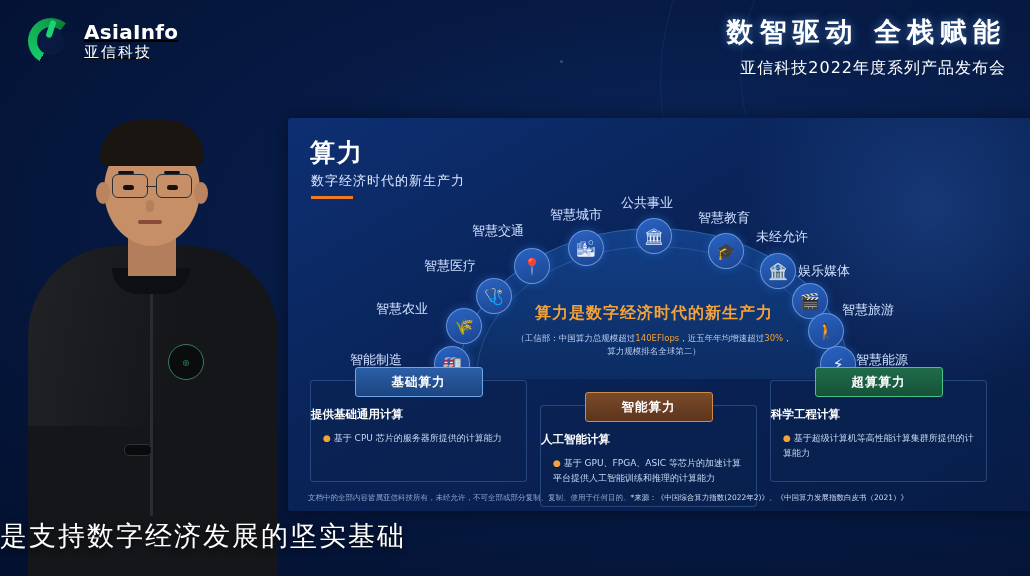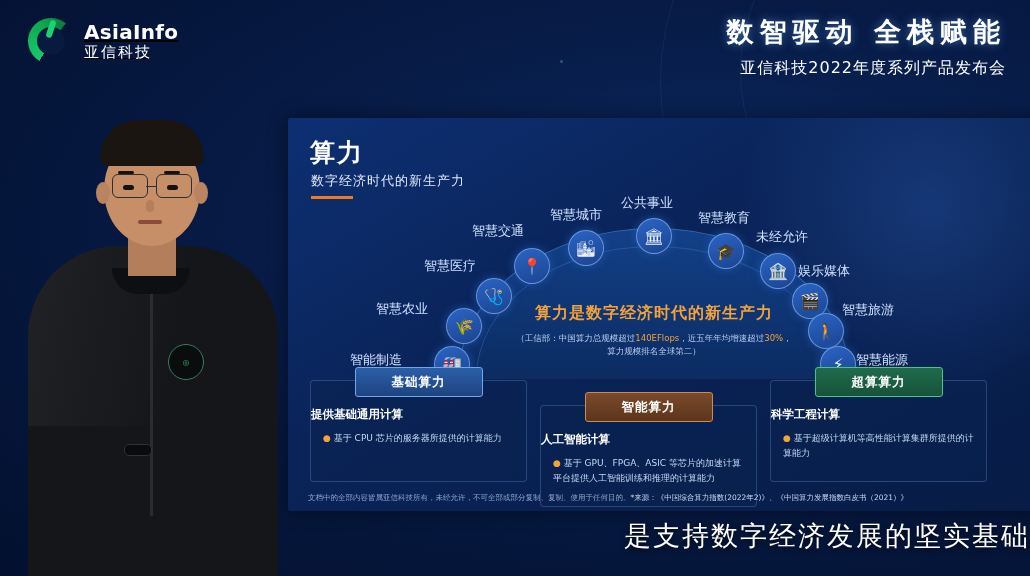--- a/index.html
+++ b/index.html
@@ -97,21 +97,21 @@
   .p-mic{position:absolute;left:124px;bottom:120px;width:26px;height:10px;border-radius:5px;background:#0a0b0d;border:1px solid #2f3238;}
   .p-eye{position:absolute;width:11px;height:5px;border-radius:3px;background:#17120e;}
   .p-brow{position:absolute;width:16px;height:3px;border-radius:2px;background:#15110d;}
   .p-mouth{position:absolute;left:138px;bottom:352px;width:24px;height:4px;border-radius:3px;background:#8a4a3c;}
   .p-nose{position:absolute;left:146px;bottom:364px;width:8px;height:12px;border-radius:4px;background:#b57f5b;}
   .p-glassesL{position:absolute;left:112px;bottom:378px;width:34px;height:22px;border:1.5px solid #2b2f36;border-radius:6px;}
   .p-glassesR{position:absolute;left:156px;bottom:378px;width:34px;height:22px;border:1.5px solid #2b2f36;border-radius:6px;}
   .p-bridge{position:absolute;left:146px;bottom:389px;width:10px;height:1.5px;background:#2b2f36;}
 
   
-  #caption{position:absolute;left:0;bottom:22px;width:1030px;text-align:right;color:#fff;
+  #caption{position:absolute;left:0;bottom:22px;width:1030px;text-align:left;color:#fff;
      font-size:27px;letter-spacing:2px;text-shadow:0 2px 6px rgba(0,0,0,.85);}
 </style>
 </head>
 <body>
 
 <div id="stage">
 
   <div class="ring" style="left:660px;top:-180px;width:520px;height:520px;"></div>
   <div class="ring" style="left:740px;top:-120px;width:380px;height:380px;"></div>
   <div class="glowdot" style="left:560px;top:60px;width:3px;height:3px;"></div>

